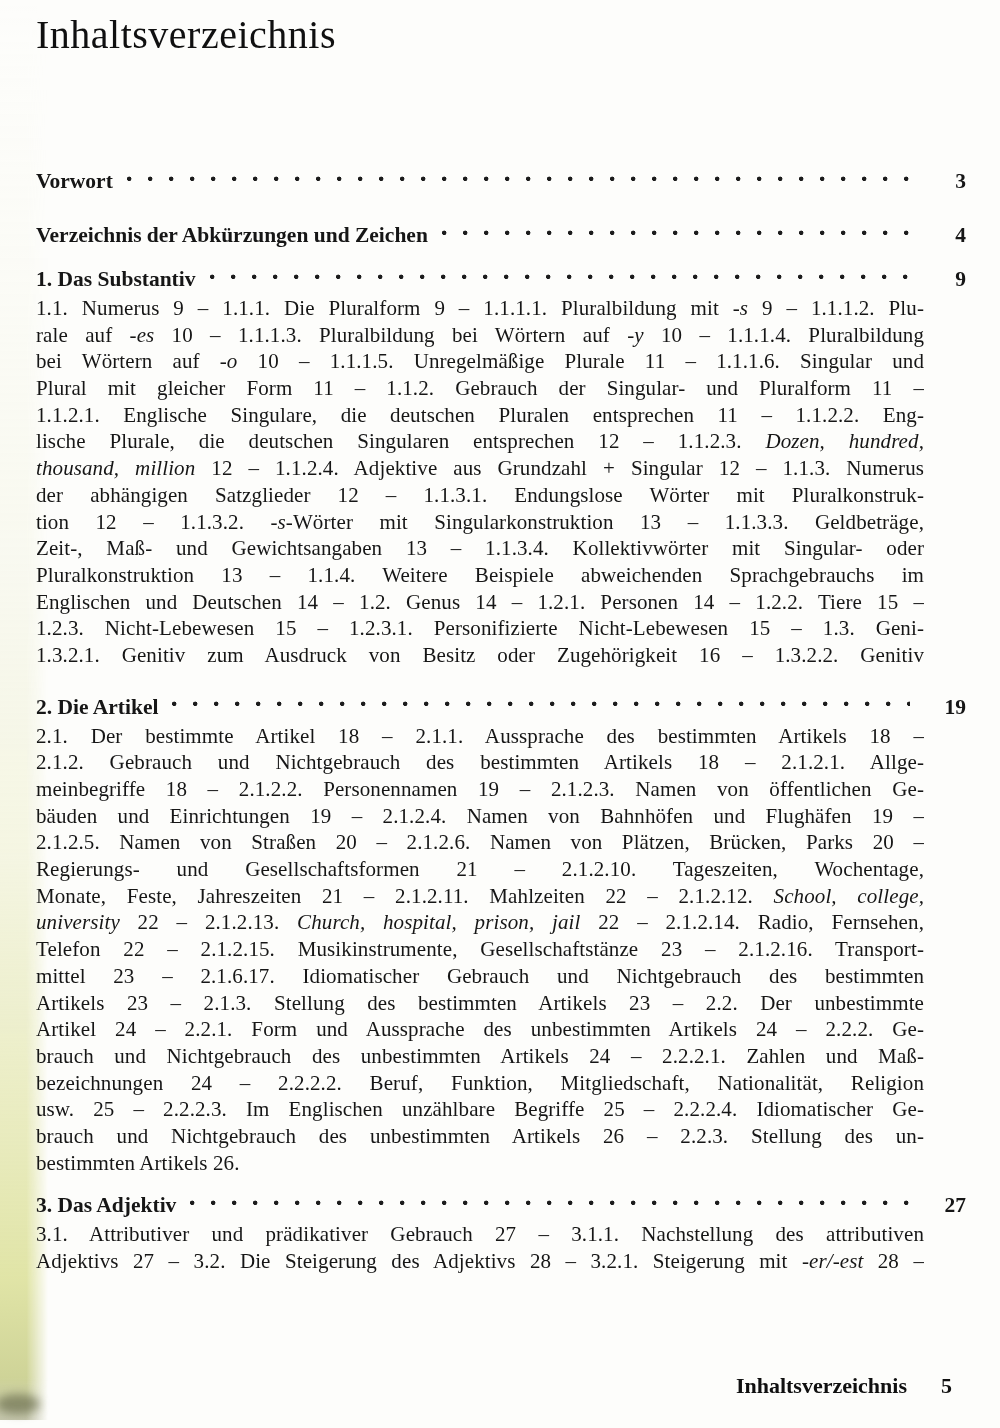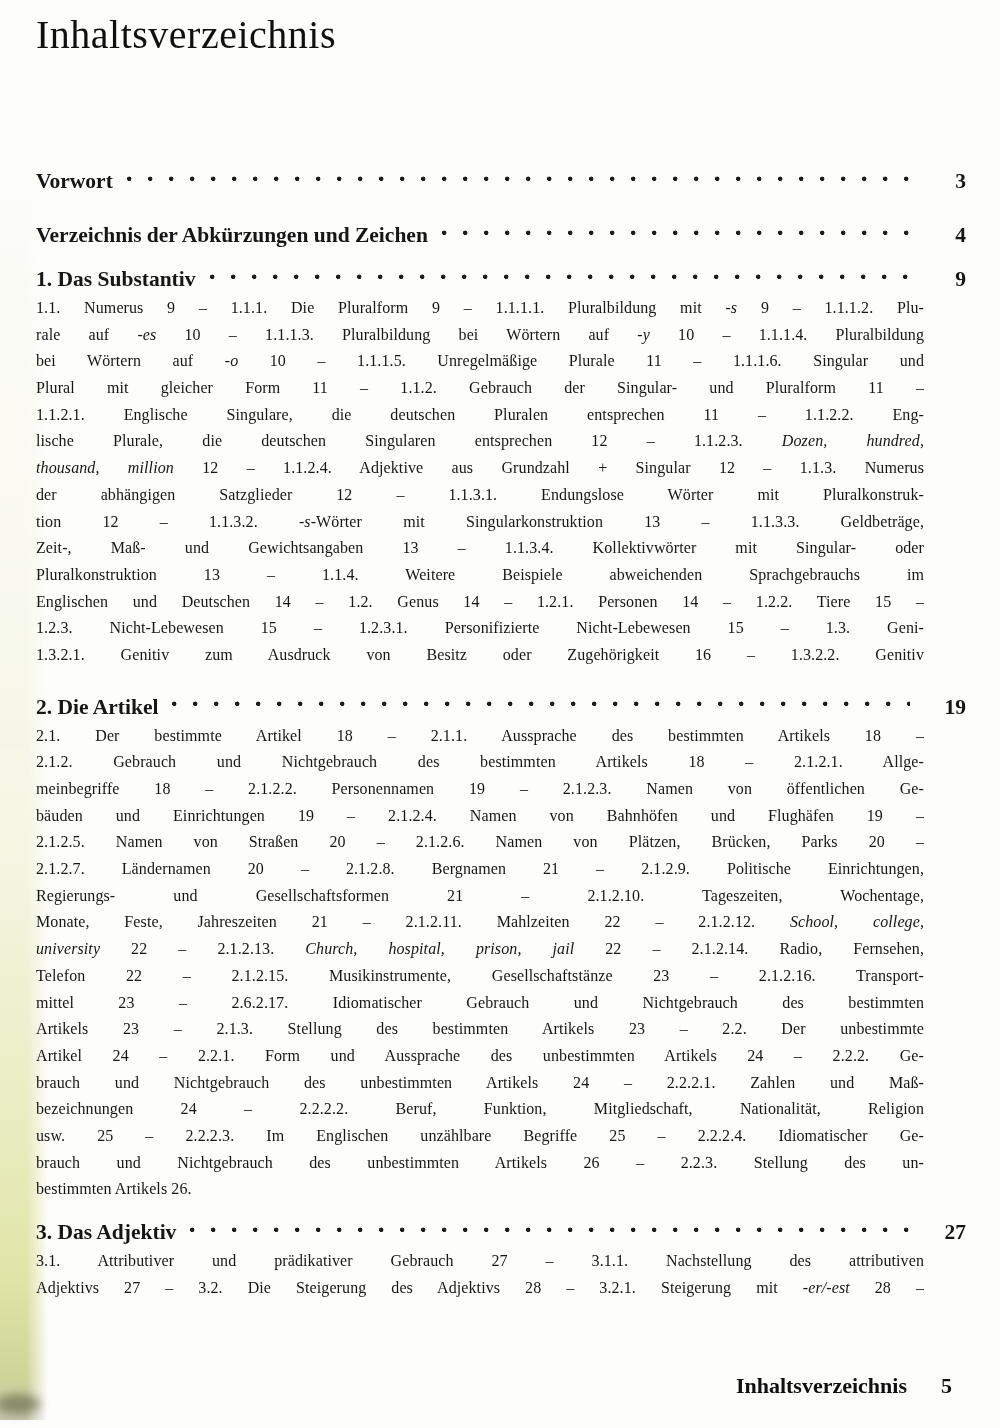--- a/index.html
+++ b/index.html
@@ -60,21 +60,21 @@
     height: 6px;
     margin: 0 10px 6px 14px;
     background-image: radial-gradient(circle at 2.2px 2.8px, #1c1c1c 2px, transparent 2.5px);
     background-size: 21px 6px;
     background-repeat: repeat-x;
   }
   .pagenum { width: 46px; text-align: right; font-weight: 700; }
   .para {
     width: 888px;
     margin-top: 2px;
-    font-size: 16px;
+    font-size: 21px;
     letter-spacing: 0.1px;
   }
   .jline {
     text-align: justify;
     text-align-last: justify;
     height: 26.7px;
     line-height: 26.7px;
     overflow: hidden;
   }
   .jline.endline { text-align-last: left; }
@@ -145,26 +145,25 @@
       <span>2. Die Artikel</span>
       <span class="dots"></span>
       <span class="pagenum">19</span>
     </div>
     <div class="para">
           <div class="jline"><span>2.1. Der bestimmte Artikel 18 – 2.1.1. Aussprache des bestimmten Artikels 18 –</span></div>
           <div class="jline"><span>2.1.2. Gebrauch und Nichtgebrauch des bestimmten Artikels 18 – 2.1.2.1. Allge-</span></div>
           <div class="jline"><span>meinbegriffe 18 – 2.1.2.2. Personennamen 19 – 2.1.2.3. Namen von öffentlichen Ge-</span></div>
           <div class="jline"><span>bäuden und Einrichtungen 19 – 2.1.2.4. Namen von Bahnhöfen und Flughäfen 19 –</span></div>
           <div class="jline"><span>2.1.2.5. Namen von Straßen 20 – 2.1.2.6. Namen von Plätzen, Brücken, Parks 20 –</span></div>
-          <div class="jline"><span>2.1.2.7. Ländernamen 20 – 2.1.2.8. Bergnamen 21 – 2.1.2.9. Politische Einrichtungen,</span></div>
           <div class="jline"><span>Regierungs- und Gesellschaftsformen 21 – 2.1.2.10. Tageszeiten, Wochentage,</span></div>
           <div class="jline"><span>Monate, Feste, Jahreszeiten 21 – 2.1.2.11. Mahlzeiten 22 – 2.1.2.12. </span><span class="it">School, college,</span></div>
           <div class="jline"><span class="it">university</span><span> 22 – 2.1.2.13. </span><span class="it">Church, hospital, prison, jail</span><span> 22 – 2.1.2.14. Radio, Fernsehen,</span></div>
           <div class="jline"><span>Telefon 22 – 2.1.2.15. Musikinstrumente, Gesellschaftstänze 23 – 2.1.2.16. Transport-</span></div>
-          <div class="jline"><span>mittel 23 – 2.6.2.17. Idiomatischer Gebrauch und Nichtgebrauch des bestimmten</span></div>
+          <div class="jline"><span>mittel 23 – 2.1.6.17. Idiomatischer Gebrauch und Nichtgebrauch des bestimmten</span></div>
           <div class="jline"><span>Artikels 23 – 2.1.3. Stellung des bestimmten Artikels 23 – 2.2. Der unbestimmte</span></div>
           <div class="jline"><span>Artikel 24 – 2.2.1. Form und Aussprache des unbestimmten Artikels 24 – 2.2.2. Ge-</span></div>
           <div class="jline"><span>brauch und Nichtgebrauch des unbestimmten Artikels 24 – 2.2.2.1. Zahlen und Maß-</span></div>
           <div class="jline"><span>bezeichnungen 24 – 2.2.2.2. Beruf, Funktion, Mitgliedschaft, Nationalität, Religion</span></div>
           <div class="jline"><span>usw. 25 – 2.2.2.3. Im Englischen unzählbare Begriffe 25 – 2.2.2.4. Idiomatischer Ge-</span></div>
           <div class="jline"><span>brauch und Nichtgebrauch des unbestimmten Artikels 26 – 2.2.3. Stellung des un-</span></div>
           <div class="jline endline"><span>bestimmten Artikels 26.</span></div>
         </div>
   </div>
       <div class="toc-entry">

